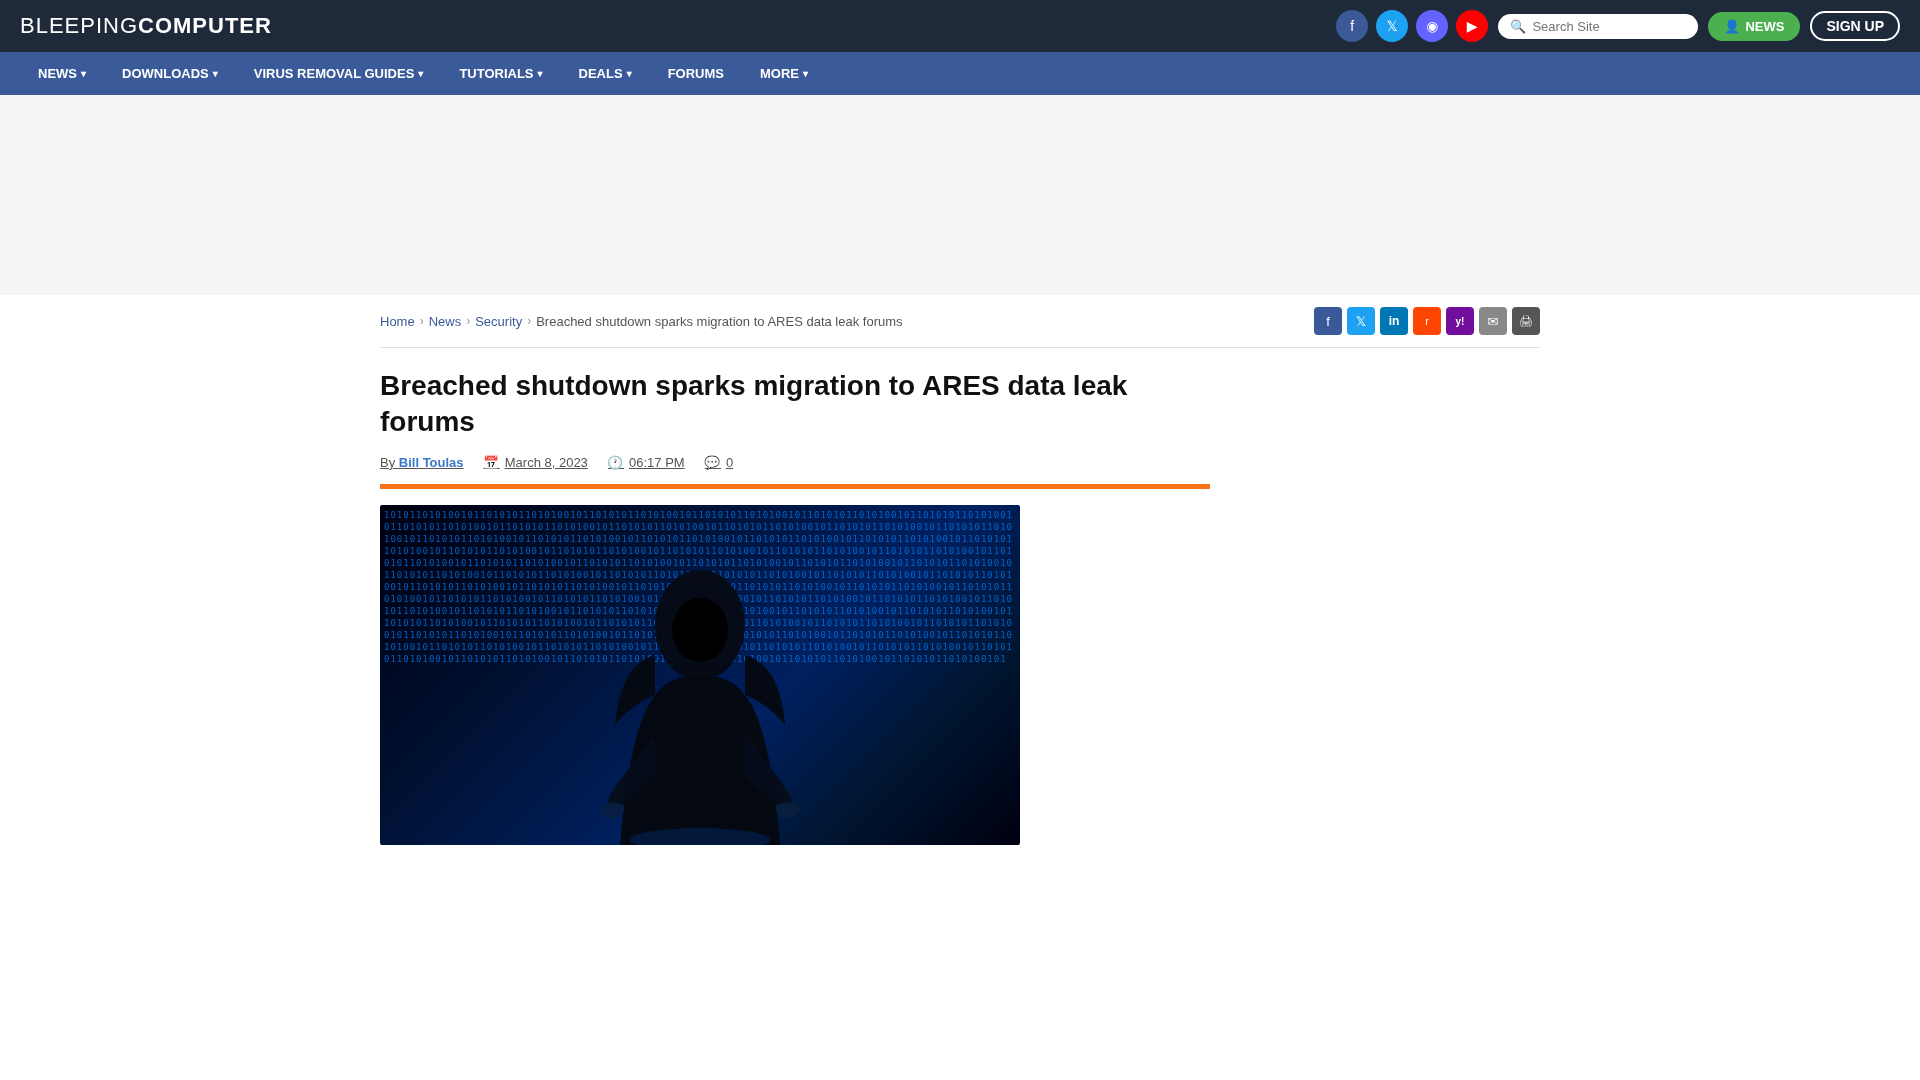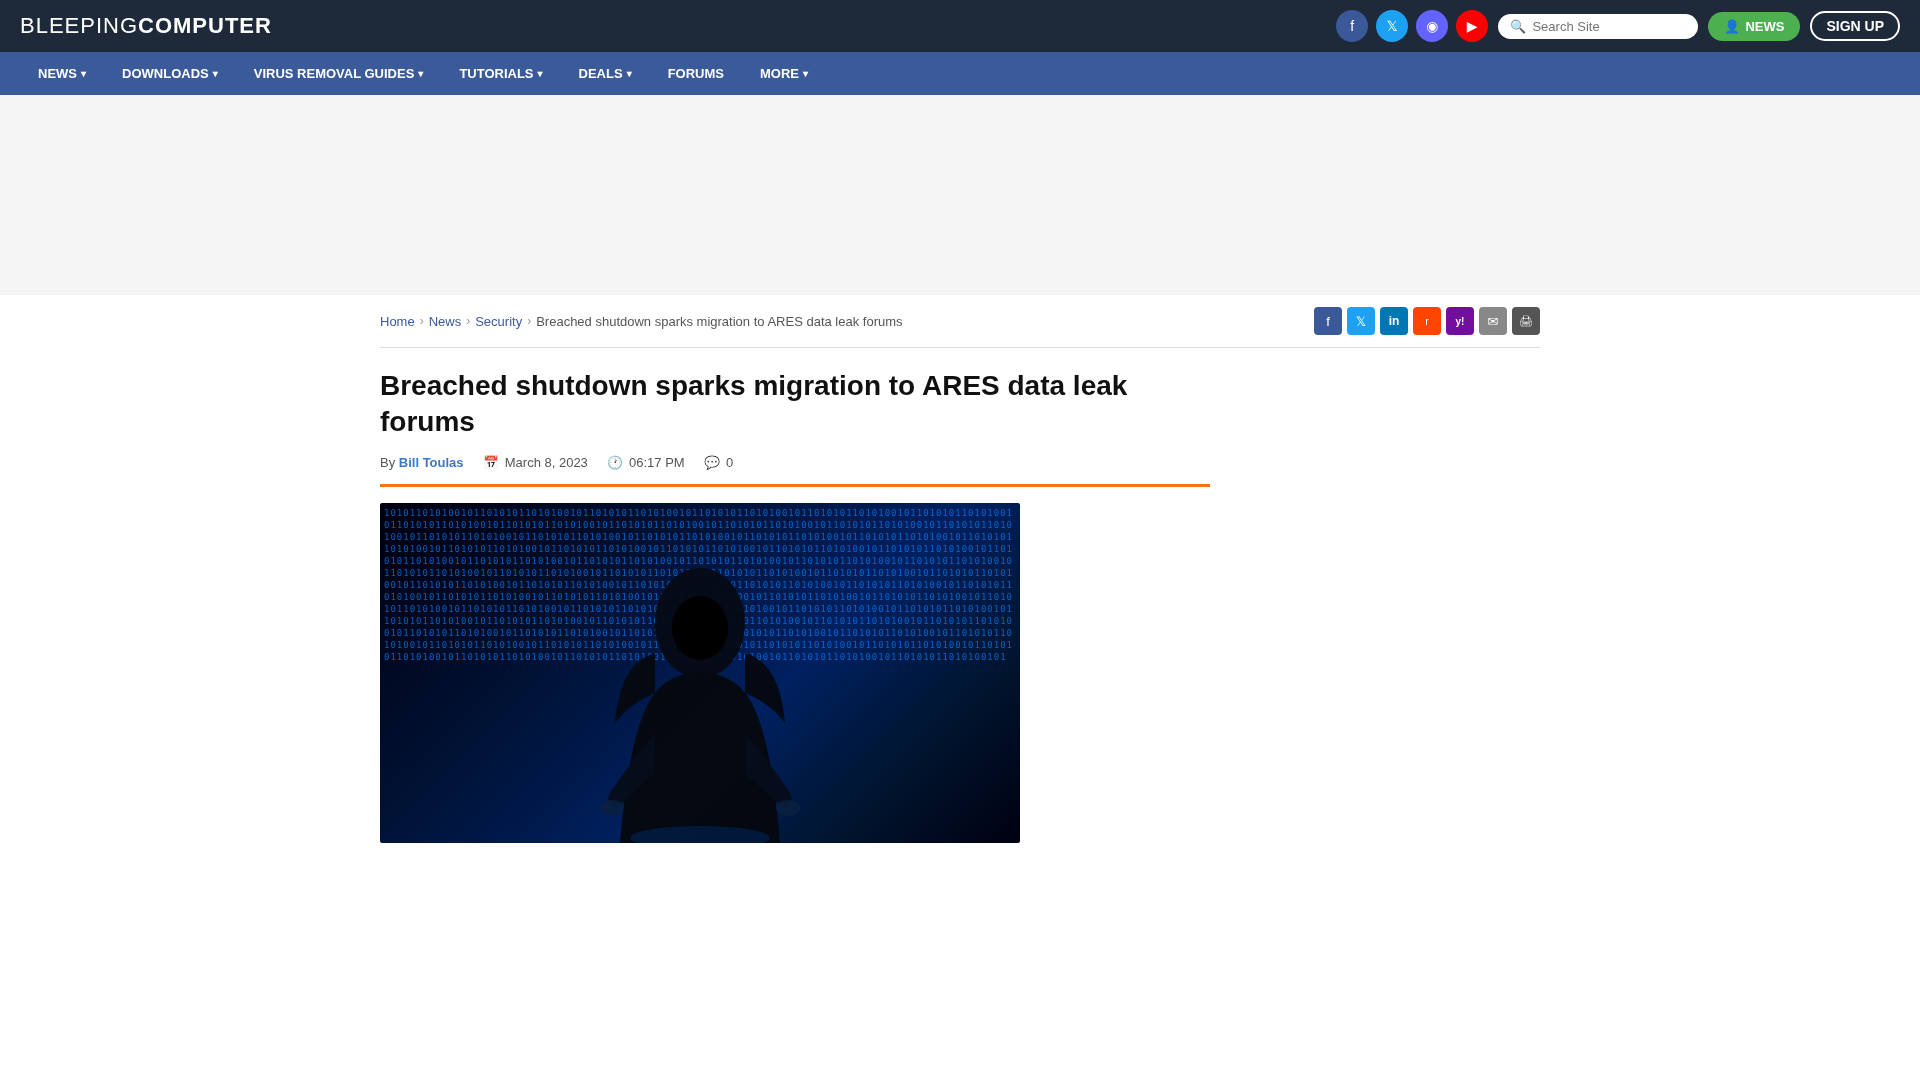--- a/index.html
+++ b/index.html
@@ -174,21 +174,22 @@
       margin: 20px 0 14px 0;
       line-height: 1.3;
     }
     .article-meta {
       display: flex;
       align-items: center;
       gap: 20px;
       font-size: 13px;
       color: #555;
       padding-bottom: 14px;
-      border-bottom: 3px solid #f97316;
+      border-bottom: 5px solid #f97316;
+      text-decoration: underline;
     }
     .meta-author { color: #555; }
     .meta-author a { color: #3a78c9; text-decoration: none; font-weight: 600; }
     .meta-date, .meta-time { display: flex; align-items: center; gap: 5px; }
     .meta-comments { display: flex; align-items: center; gap: 5px; }
     .meta-icon { color: #888; font-size: 13px; }
 
     
     .article-image-container {
       margin-top: 16px;

